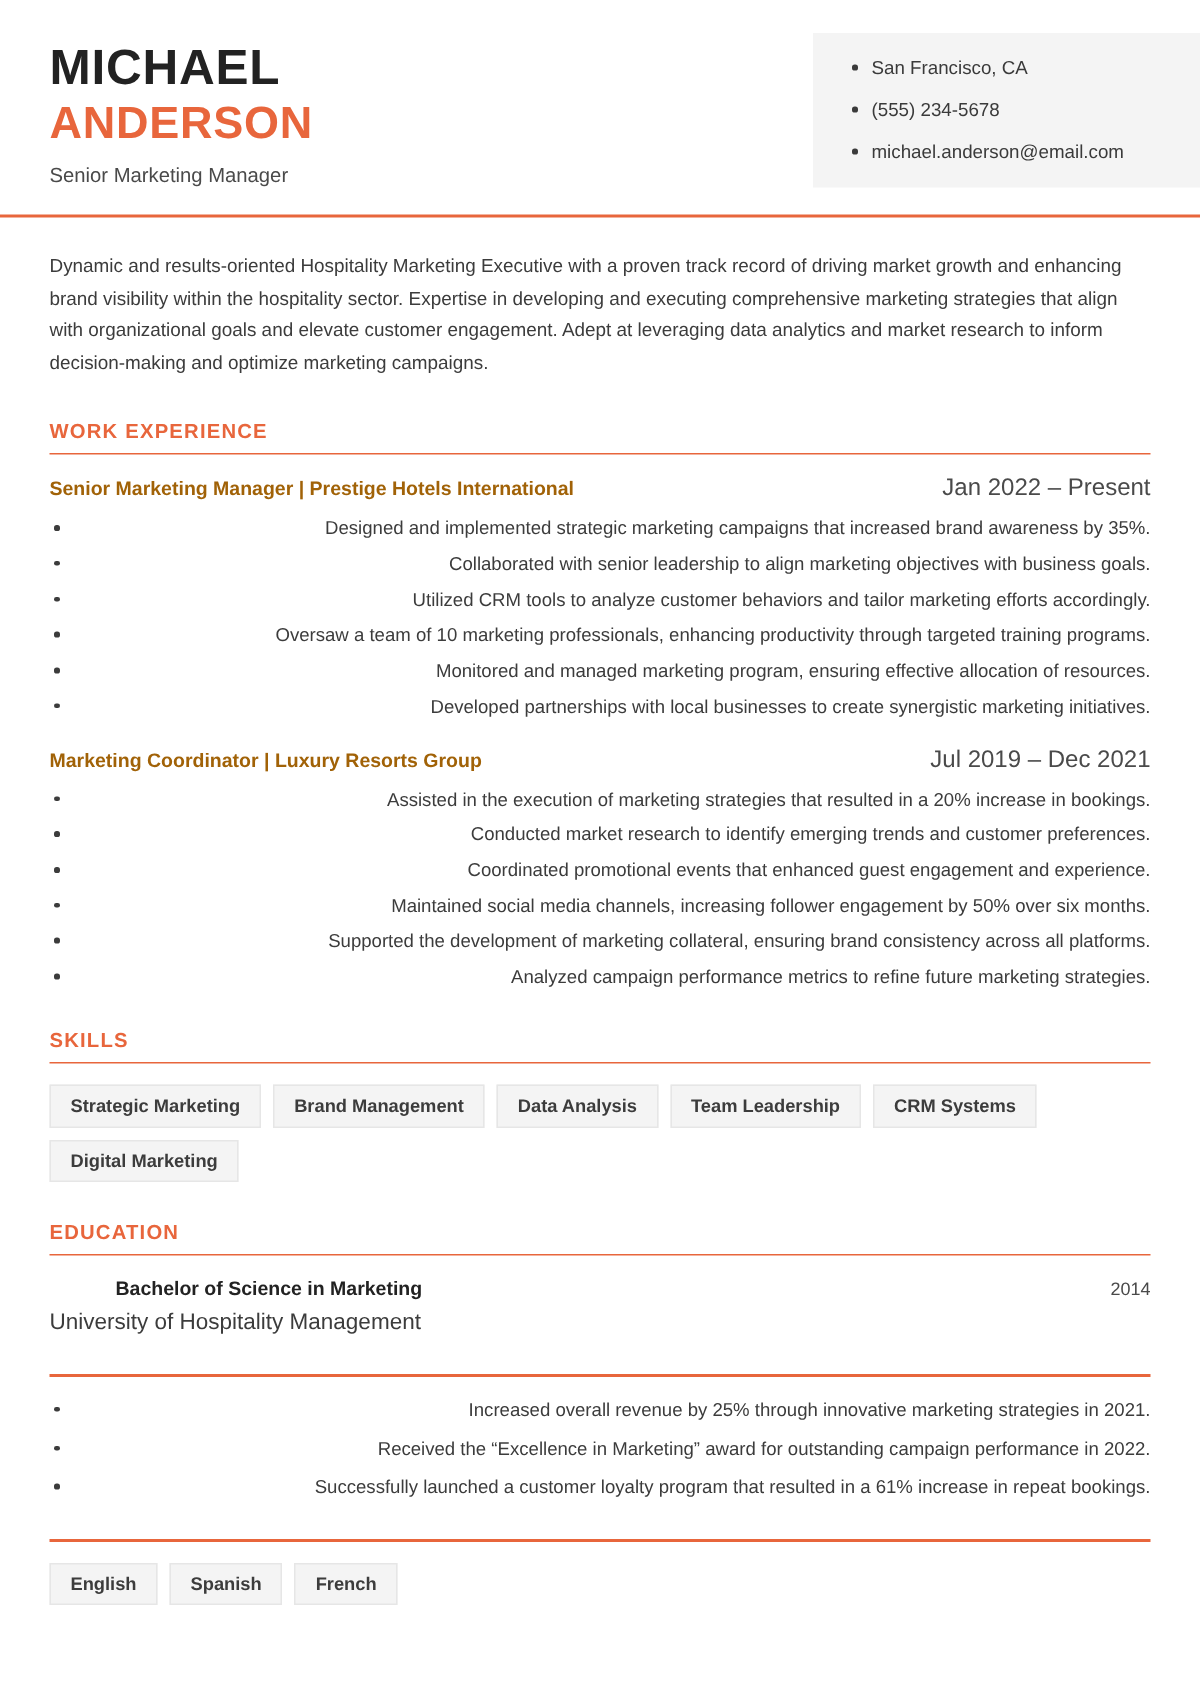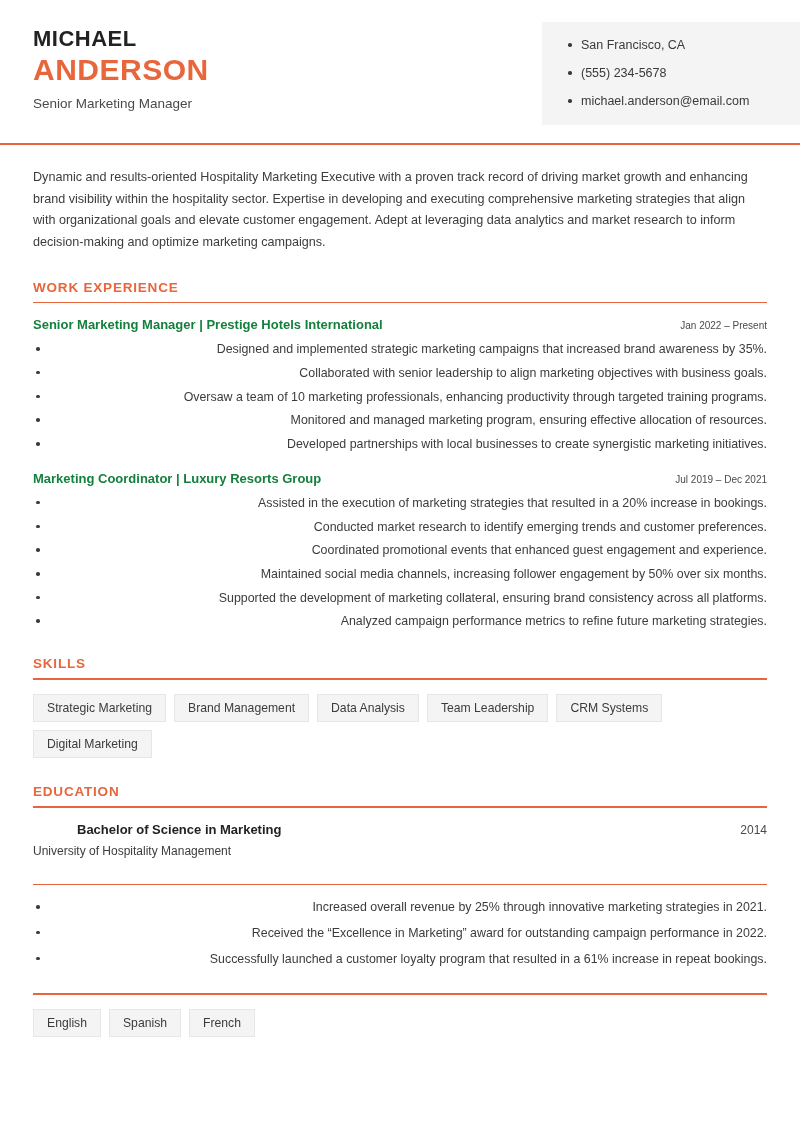--- a/index.html
+++ b/index.html
@@ -28,21 +28,21 @@
     display: flex;
     align-items: flex-start;
     justify-content: space-between;
     padding: 22px 0 0 0;
   }
   .header-left {
     padding-left: 33px;
     padding-top: 4px;
   }
   .name-first {
-    font-size: 22px;
+    font-size: 33px;
     font-weight: bold;
     letter-spacing: 0.5px;
     color: #222222;
     line-height: 1.18;
     text-transform: uppercase;
   }
   .name-last {
     font-size: 30px;
     font-weight: bold;
     letter-spacing: 0.5px;
@@ -129,24 +129,24 @@
   }
   .job:last-child { margin-bottom: 0; }
   .job-head {
     display: flex;
     justify-content: space-between;
     align-items: baseline;
   }
   .job-heading {
     font-size: 13px;
     font-weight: bold;
-    color: #15803d;
+    color: #a16207;
   }
   .job-dates {
-    font-size: 10px;
+    font-size: 16px;
     color: #4a4a4a;
     white-space: nowrap;
     padding-left: 12px;
   }
   .bullets {
     list-style: none;
     margin: 9px 0 0 0;
     padding: 0;
     text-align: right;
   }
@@ -168,20 +168,21 @@
     height: 3.5px;
     border-radius: 50%;
     background: #3c3c3c;
   }
 
   .tags {
     display: flex;
     flex-wrap: wrap;
     gap: 8px;
     margin-top: 2px;
+    font-weight: bold;
   }
   .tag {
     background: #f4f4f4;
     border: 1px solid #e6e6e6;
     font-size: 12.2px;
     color: #3c3c3c;
     padding: 7px 13px;
     line-height: 1;
     white-space: nowrap;
   }
@@ -195,21 +196,21 @@
     font-size: 13px;
     font-weight: bold;
     color: #222222;
     padding-left: 44px;
   }
   .edu-year {
     font-size: 12px;
     color: #4a4a4a;
   }
   .edu-school {
-    font-size: 12px;
+    font-size: 15px;
     color: #3c3c3c;
     margin-top: 7px;
   }
 
   .section-achievements .bullets li { margin-bottom: 9px; }
 </style>
 </head>
 <body>
 
 <div class="page">
@@ -240,20 +241,21 @@
       <div class="section-rule"></div>
 
       <div class="job">
         <div class="job-head">
           <div class="job-heading">Senior Marketing Manager | Prestige Hotels International</div>
           <div class="job-dates">Jan 2022 – Present</div>
         </div>
         <ul class="bullets">
           <li>Designed and implemented strategic marketing campaigns that increased brand awareness by 35%.</li>
           <li>Collaborated with senior leadership to align marketing objectives with business goals.</li>
+          <li>Utilized CRM tools to analyze customer behaviors and tailor marketing efforts accordingly.</li>
           <li>Oversaw a team of 10 marketing professionals, enhancing productivity through targeted training programs.</li>
           <li>Monitored and managed marketing program, ensuring effective allocation of resources.</li>
           <li>Developed partnerships with local businesses to create synergistic marketing initiatives.</li>
         </ul>
       </div>
 
       <div class="job">
         <div class="job-head">
           <div class="job-heading">Marketing Coordinator | Luxury Resorts Group</div>
           <div class="job-dates">Jul 2019 – Dec 2021</div>

